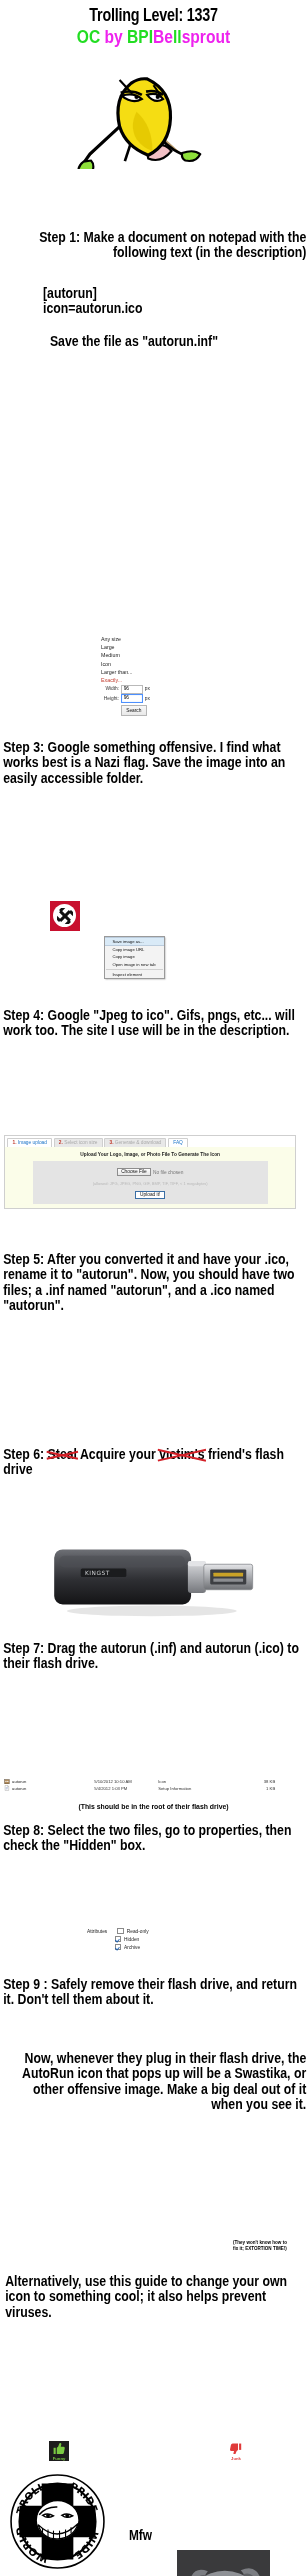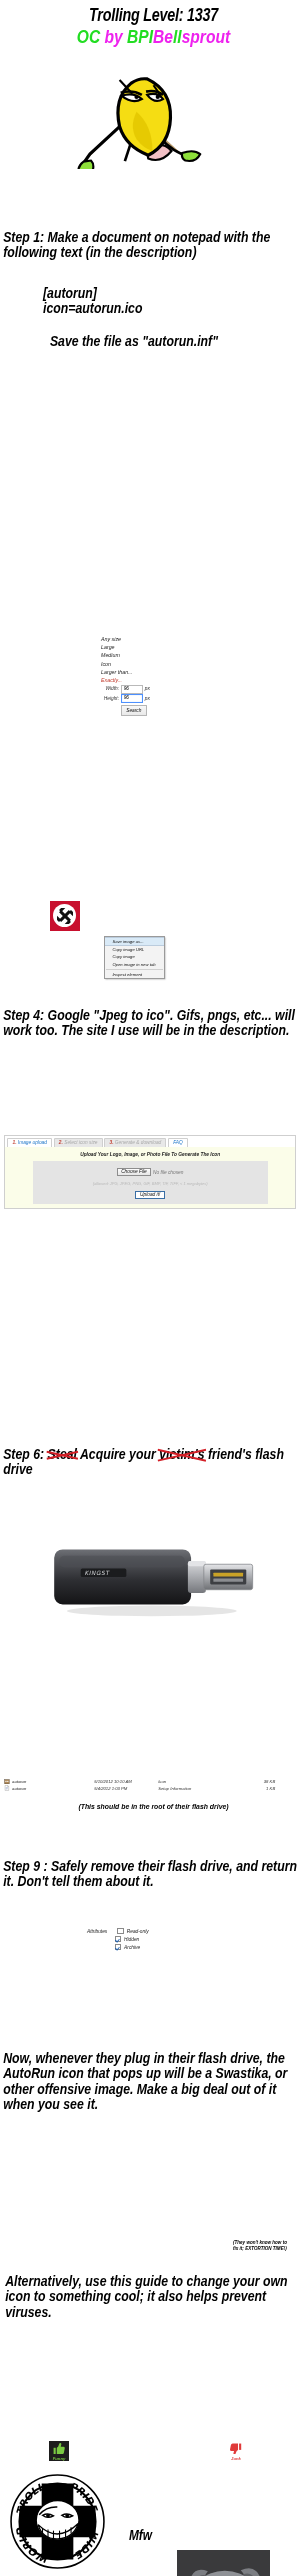--- a/index.html
+++ b/index.html
@@ -12,21 +12,20 @@
     height: 2576px;
     position: relative;
     font-family: "Liberation Sans", sans-serif;
     overflow: hidden;
   }
   .page {
     width: 307px;
     height: 2576px;
     position: relative;
     background: #fff;
-    font-style: italic;
   }
 
   
   .headline {
     text-align: center;
     font-family: "Liberation Sans Narrow", "Liberation Sans", sans-serif;
     font-weight: bold;
     font-size: 17.5px;
     letter-spacing: -0.3px;
     color: #000;
@@ -223,21 +222,21 @@
 
       <path d="M122 62 q22 -8 38 6 q-18 10 -38 -6 z" fill="#fff" stroke="#000" stroke-width="4"></path>
       <path d="M170 60 q20 -6 30 8 q-16 10 -30 -8 z" fill="#fff" stroke="#000" stroke-width="4"></path>
       <path d="M120 56 q22 -6 40 4" stroke="#000" stroke-width="5" fill="none"></path>
       <path d="M168 54 q18 -4 32 6" stroke="#000" stroke-width="5" fill="none"></path>
       <circle cx="150" cy="64" r="4" fill="#000"></circle>
       <circle cx="190" cy="64" r="4" fill="#000"></circle>
     </svg>
   </div>
 
-  <div class="abs" style="left:0;top:230px;width:307px;">
+  <div class="abs" style="left:0;top:230px;width:307px;text-align:right;">
     <div class="steptext">Step 1: Make a document on notepad with the following text (in the description)</div>
   </div>
 
   <div class="abs" style="left:0;top:286px;width:307px;">
     <div class="steptext indent">[autorun]</div>
     <div class="steptext indent">icon=autorun.ico</div>
   </div>
 
   <div class="abs" style="left:0;top:334px;width:307px;">
     <div class="steptext" style="padding-left:58px;">Save the file as "autorun.inf"</div>
@@ -258,20 +257,23 @@
       <span>px</span>
     </div>
     <div class="gfield">
       <label>Height:</label>
       <div class="gbox focus">96</div>
       <span>px</span>
     </div>
     <div class="gbtn">Search</div>
   </div>
 
+  <div class="abs" style="left:0;top:740px;width:307px;">
+    <div class="steptext">Step 3: Google something offensive. I find what works best is a Nazi flag. Save the image into an easily accessible folder.</div>
+  </div>
 
   <div class="abs" style="left:50px;top:901px;">
     <div class="flagbox">
       <div class="flagcircle"></div>
       <svg class="swas" viewBox="0 0 30 30">
         <g stroke="#111" stroke-width="5.5" fill="none" transform="rotate(45 15 15)">
           <path d="M15 2 L15 28"></path>
           <path d="M2 15 L28 15"></path>
           <path d="M15 2 L26 2"></path>
           <path d="M2 15 L2 4"></path>
@@ -309,20 +311,23 @@
           <div class="chooserow">
             <span class="choosebtn">Choose File</span><span>No file chosen</span>
           </div>
           <div class="allowed">(allowed: JPG, JPEG, PNG, GIF, BMP, TIF, TIFF, &lt; 1 megabytes)</div>
           <div class="uploadbtn">Upload it!</div>
         </div>
       </div>
     </div>
   </div>
 
+  <div class="abs" style="left:0;top:1252px;width:307px;">
+    <div class="steptext">Step 5: After you converted it and have your .ico, rename it to "autorun". Now, you should have two files; a .inf named "autorun", and a .ico named "autorun".</div>
+  </div>
 
   <div class="abs" style="left:0;top:1447px;width:307px;">
     <div class="steptext"><span>Step 6: </span><span class="strike-wrap"><span>Steal</span><span class="x1"></span><span class="x2"></span></span><span> Acquire your </span><span class="strike-wrap"><span>victim's</span><span class="x1"></span><span class="x2"></span></span><span> friend's flash drive</span></div>
   </div>
 
   <div class="abs" style="left:51px;top:1527px;">
     <svg width="208" height="101" viewBox="0 0 392 190">
       <defs>
         <linearGradient id="bodyg" x1="0" y1="0" x2="0" y2="1">
           <stop offset="0" stop-color="#6e7076"></stop>
@@ -353,20 +358,23 @@
 
       <rect x="288" y="70" width="92" height="48" rx="4" fill="url(#connq)" stroke="#85878b" stroke-width="1.5"></rect>
       <rect x="300" y="80" width="68" height="28" rx="2" fill="#3d3f43"></rect>
       <rect x="306" y="86" width="56" height="7" rx="1" fill="#c9a227"></rect>
       <rect x="306" y="97" width="56" height="6" rx="1" fill="#8b8d91"></rect>
 
       <ellipse cx="190" cy="158" rx="160" ry="10" fill="#000" opacity="0.10"></ellipse>
     </svg>
   </div>
 
+  <div class="abs" style="left:0;top:1641px;width:307px;">
+    <div class="steptext">Step 7: Drag the autorun (.inf) and autorun (.ico) to their flash drive.</div>
+  </div>
 
   <div class="abs filelist" style="left:4.2px;top:1778px;">
     <div class="filerow">
       <span class="nm">
         <svg class="ficon" viewBox="0 0 16 16">
           <rect x="1" y="1" width="14" height="14" fill="#b08a5a" stroke="#555" stroke-width="1"></rect>
           <circle cx="5.5" cy="6.5" r="2" fill="#fff"></circle>
           <circle cx="10.5" cy="6.5" r="2" fill="#fff"></circle>
           <path d="M3 12 q5 3 10 0" stroke="#333" fill="none" stroke-width="1"></path>
         </svg>
@@ -392,42 +400,45 @@
       <span class="dt">5/4/2012 1:03 PM</span>
       <span class="tp">Setup Information</span>
       <span class="sz">1 KB</span>
     </div>
   </div>
 
   <div class="abs" style="left:0;top:1802px;width:307px;">
     <div class="small">(This should be in the root of their flash drive)</div>
   </div>
 
+  <div class="abs" style="left:0;top:1823px;width:307px;">
+    <div class="steptext">Step 8: Select the two files, go to properties, then check the "Hidden" box.</div>
+  </div>
 
   <div class="abs attrs" style="left:87px;top:1927px;">
     <div class="attrrow">
       <span style="width:27.6px;display:inline-block;">Attributes</span>
       <span class="cb"></span>
       <span>Read-only</span>
     </div>
     <div class="attrrow" style="padding-left:27.6px;">
       <span class="cb on"></span>
       <span>Hidden</span>
     </div>
     <div class="attrrow" style="padding-left:27.6px;">
       <span class="cb on"></span>
       <span>Archive</span>
     </div>
   </div>
 
-  <div class="abs" style="left:0;top:1859px;width:307px;">
+  <div class="abs" style="left:0;top:1977px;width:307px;">
     <div class="steptext">Step 9 : Safely remove their flash drive, and return it. Don't tell them about it.</div>
   </div>
 
-  <div class="abs" style="left:0;top:2051px;width:307px;">
+  <div class="abs" style="left:0;top:2051px;width:307px;text-align:right;">
     <div class="steptext">Now, whenever they plug in their flash drive, the AutoRun icon that pops up will be a Swastika, or other offensive image. Make a big deal out of it when you see it.</div>
   </div>
 
   <div class="abs tiny" style="left:233px;top:2239px;width:69px;">(They won't know how to fix it; EXTORTION TIME!)</div>
 
   <div class="abs" style="left:2px;top:2274px;width:307px;">
     <div class="steptext">Alternatively, use this guide to change your own icon to something cool; it also helps prevent viruses.</div>
   </div>
 
 

